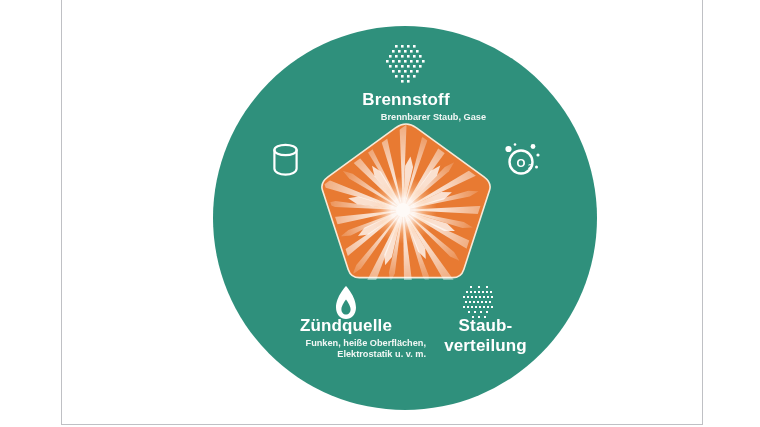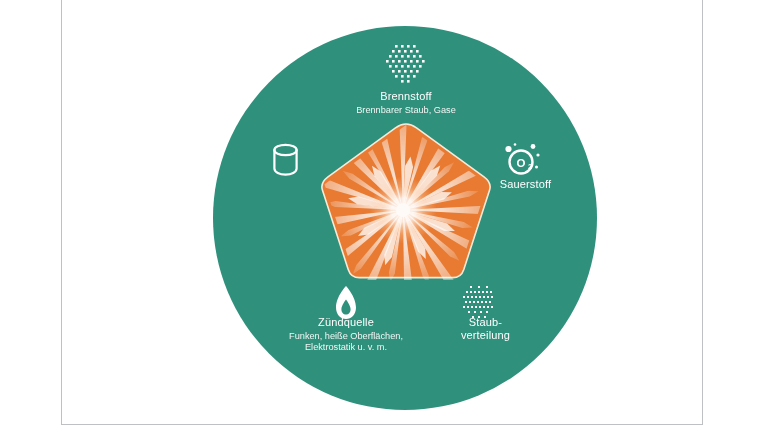--- a/index.html
+++ b/index.html
@@ -46,32 +46,33 @@
   }
   .lbl {
     position: absolute;
     text-align: center;
     color: #ffffff;
     line-height: 1.18;
     user-select: none;
   }
   .lbl .title {
     display: block;
-    font-size: 11px;
-    font-weight: normal;
+    font-size: 17px;
+    font-weight: bold;
     letter-spacing: 0.15px;
     white-space: pre-line;
   }
   .lbl .sub {
     display: block;
     font-size: 9.2px;
-    font-weight: normal;
+    font-weight: bold;
     margin-top: 2px;
     white-space: pre-line;
     color: #f2f7f5;
+    text-align: right;
   }
   
   #label-brennstoff { left: 326px; top: 90px; width: 160px; }
   #label-sauerstoff { left: 468px; top: 178px; width: 115px; }
   #label-staub      { left: 428px; top: 316px; width: 115px; }
   #label-zuendquelle{ left: 266px; top: 316px; width: 160px; }
   #label-behaelter  { left: 228px; top: 172px; width: 116px; }
 </style>
 </head>
 <body>
@@ -281,23 +282,20 @@
         <path d="M1.4,7 L1.4,25.5 C1.4,29.3 6.6,31.6 12.5,31.6 C18.4,31.6 23.6,29.3 23.6,25.5 L23.6,7" fill="none" stroke="#ffffff" stroke-width="2.2" stroke-linecap="round"></path>
         <ellipse cx="12.5" cy="7" rx="11.1" ry="5.2" fill="none" stroke="#ffffff" stroke-width="2.2"></ellipse>
       </g>
     </svg>
 
     <div class="lbl" id="label-brennstoff">
       <span class="title">Brennstoff</span>
       <span class="sub">Brennbarer Staub, Gase</span>
     </div>
 
-    <div class="lbl" id="label-sauerstoff">
-      <span class="title">Sauerstoff</span>
-    </div>
 
     <div class="lbl" id="label-zuendquelle">
       <span class="title">Zündquelle</span>
       <span class="sub">Funken, heiße Oberflächen,
 Elektrostatik u. v. m.</span>
     </div>
 
     <div class="lbl" id="label-staub">
       <span class="title">Staub-
 verteilung</span>

